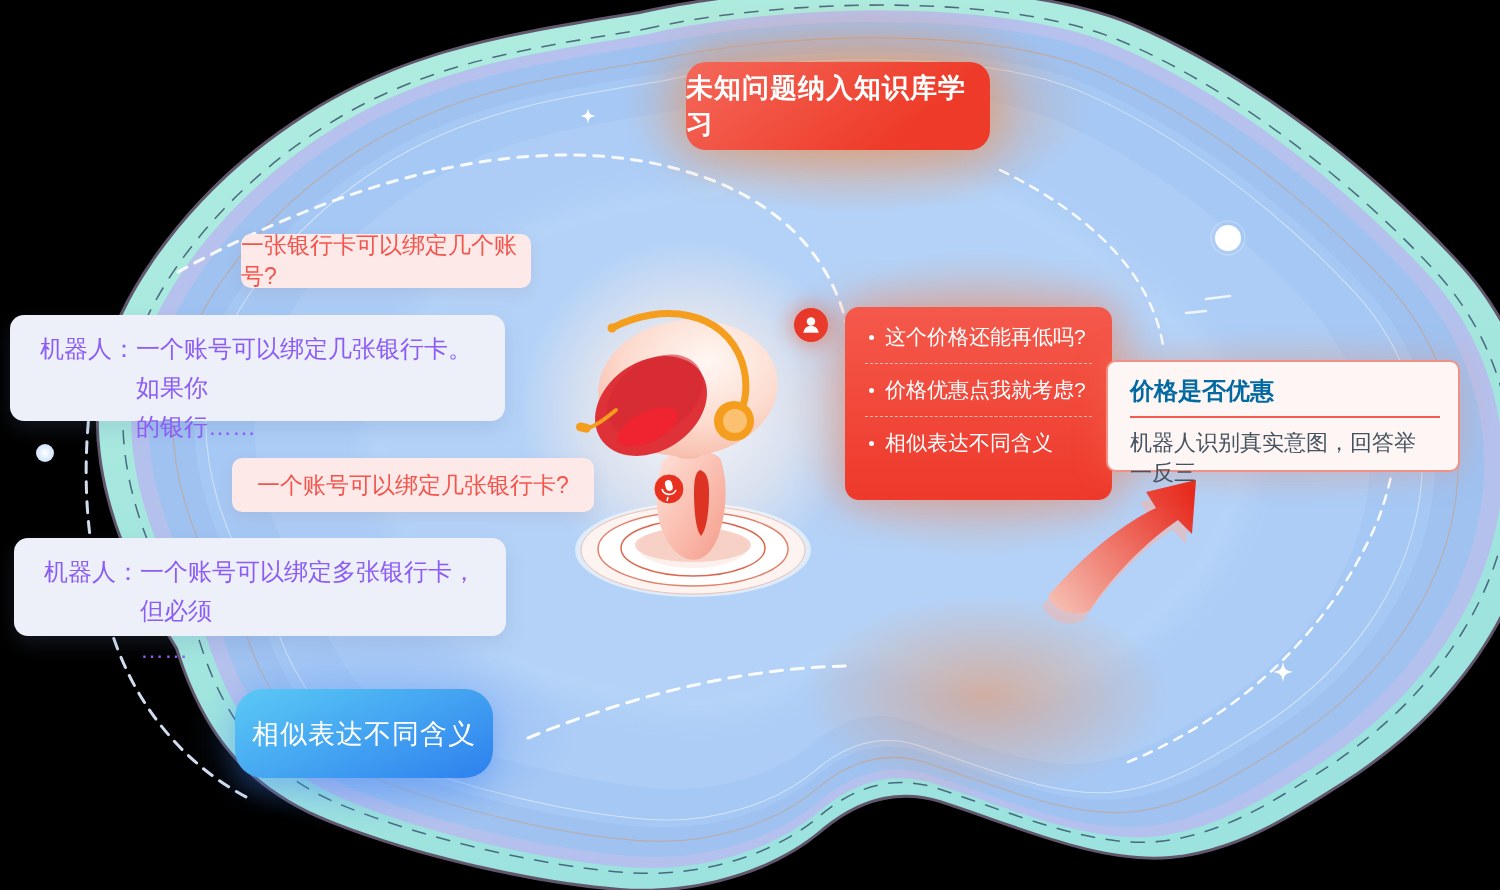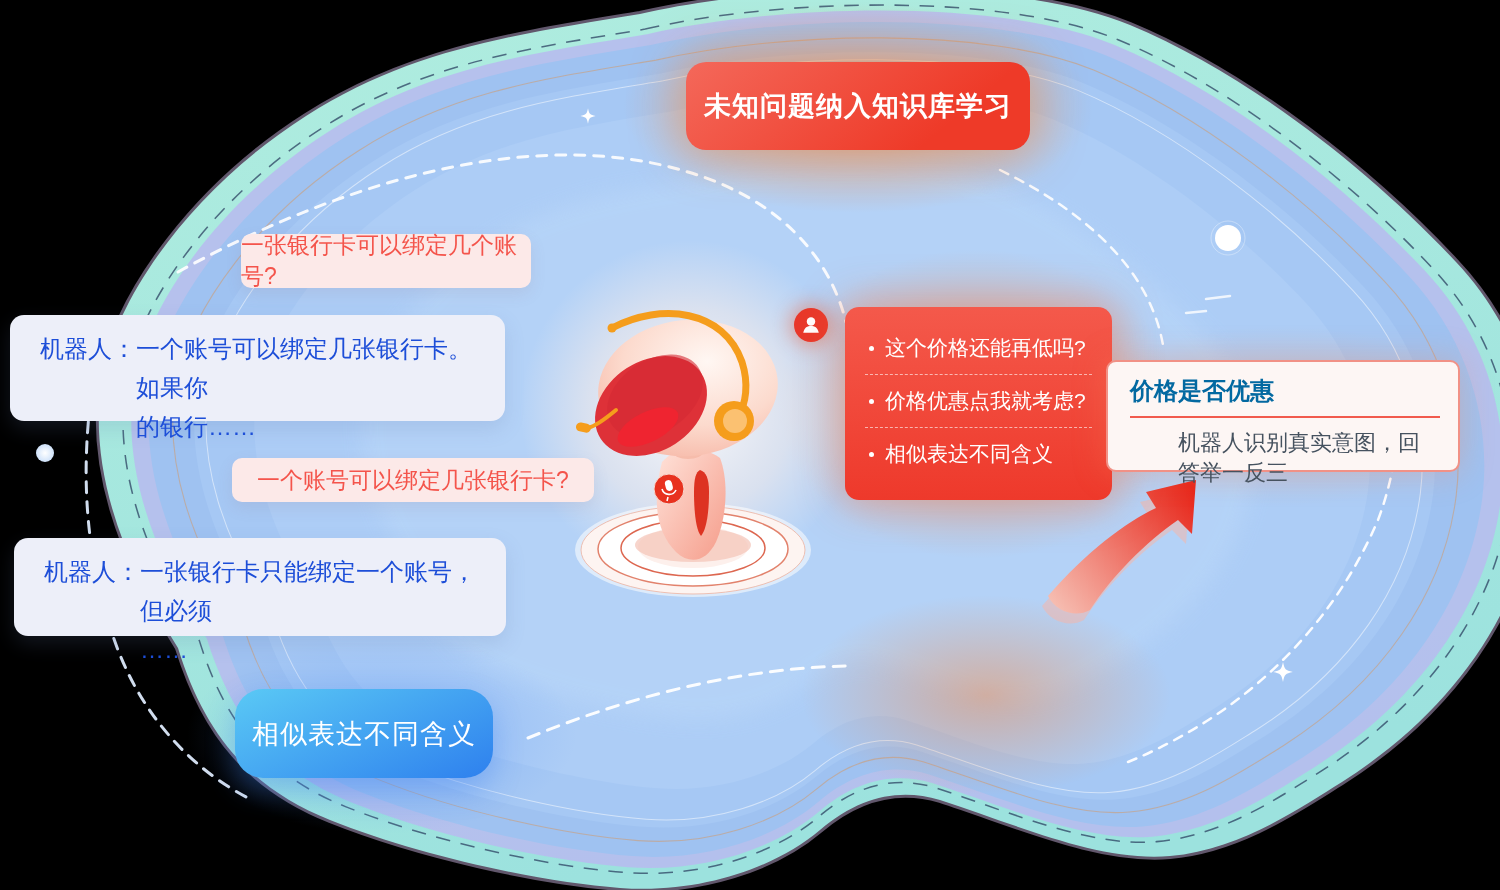--- a/index.html
+++ b/index.html
@@ -6,35 +6,35 @@
   #canvas{
     position:relative;width:1500px;height:890px;overflow:hidden;background:#000;
     font-family:"Liberation Sans", sans-serif;
   }
   .abs{position:absolute;}
   #bg-svg{position:absolute;left:0;top:0;z-index:0;}
   .layer{z-index:2;}
 
   
   .banner{
-    left:686px;top:62px;width:344px;height:88px;border-radius:20px;
+    left:686px;top:62px;width:304px;height:88px;border-radius:20px;
     background:linear-gradient(140deg,#f4685a 0%,#ee3a28 75%);
     display:flex;align-items:center;justify-content:center;
     color:#ffffff;font-size:27px;font-weight:600;letter-spacing:1px;
     box-shadow:0 0 46px 10px rgba(247,140,60,.45);
   }
 
   
   .q-bubble{
     background:#fce9e8;border-radius:10px;color:#f4544b;font-size:23px;
     display:flex;align-items:center;justify-content:center;
     box-shadow:0 6px 16px rgba(150,110,120,.12);
   }
   .a-bubble{
-    background:#edeff9;border-radius:14px;color:#1d4ed8;font-size:24px;
+    background:#edeff9;border-radius:14px;color:#8b5cf6;font-size:24px;
     box-shadow:0 8px 20px rgba(100,120,170,.18);
     padding:14px 12px 0 30px;box-sizing:border-box;
   }
   .a-inner{display:flex;line-height:39px;}
   .a-prefix{white-space:nowrap;}
 
   
   .tag{
     border-radius:28px;display:flex;align-items:center;justify-content:center;
     color:#fff;font-size:27px;font-weight:500;letter-spacing:1px;
@@ -47,36 +47,36 @@
   .tag-orange{
     left:848px;top:648px;width:277px;height:92px;border-radius:26px;
     background:linear-gradient(135deg,#fbab45 0%,#f7731a 100%);
     box-shadow:0 0 34px 6px rgba(248,150,60,.4);
   }
 
   
   .intent-card{
     left:845px;top:307px;width:267px;height:193px;border-radius:14px;
     background:linear-gradient(180deg,#f4594b 0%,#ee392b 100%);
-    padding:15px 20px;box-sizing:border-box;color:#fff;
+    padding:4px 20px;box-sizing:border-box;color:#fff;
     box-shadow:0 0 40px 8px rgba(246,110,60,.38);
   }
   .intent-row{height:52px;display:flex;align-items:center;font-size:21px;}
   .dot{width:5px;height:5px;border-radius:50%;background:#fff;margin:0 11px 0 4px;flex:none;}
   .dashed-div{border-top:1px dashed rgba(255,255,255,.6);height:0;}
 
   
   .result-card{
     left:1106px;top:360px;width:354px;height:112px;border-radius:10px;
     background:#fdf6f4;border:2px solid #f19186;box-sizing:border-box;
     padding:13px 22px;box-shadow:0 0 30px 4px rgba(246,130,90,.25);
   }
   .result-title{color:#0369a1;font-size:24px;font-weight:bold;}
   .result-divider{border-top:2px solid #f15a4d;margin:9px -4px 10px 0;height:0;}
-  .result-desc{color:#46525f;font-size:22px;margin-left:48px;}
+  .result-desc{color:#46525f;font-size:22px;}
 
   
   .user-icon{
     left:794px;top:308px;width:34px;height:34px;border-radius:50%;
     background:#e8382a;display:flex;align-items:center;justify-content:center;
     box-shadow:0 0 18px 5px rgba(240,100,60,.45);
   }
 </style>
 </head>
 <body>
@@ -231,29 +231,29 @@
   <div class="abs layer a-bubble" style="left:10px;top:315px;width:495px;height:106px;">
     <div class="a-inner">
       <span class="a-prefix">机器人：</span>
       <div>
         <div>一个账号可以绑定几张银行卡。如果你</div>
         <div>的银行……</div>
       </div>
     </div>
   </div>
 
-  <div class="abs layer q-bubble" style="left:232px;top:458px;width:362px;height:44px;">
+  <div class="abs layer q-bubble" style="left:232px;top:458px;width:362px;height:54px;">
     <span>一个账号可以绑定几张银行卡?</span>
   </div>
 
   <div class="abs layer a-bubble" style="left:14px;top:538px;width:492px;height:98px;">
     <div class="a-inner">
       <span class="a-prefix">机器人：</span>
       <div>
-        <div>一张银行卡只能绑定一个账号，但必须</div>
+        <div>一个账号可以绑定多张银行卡，但必须</div>
         <div>……</div>
       </div>
     </div>
   </div>
 
   <div class="abs layer tag tag-blue">
     <span>相似表达不同含义</span>
   </div>
 
 

